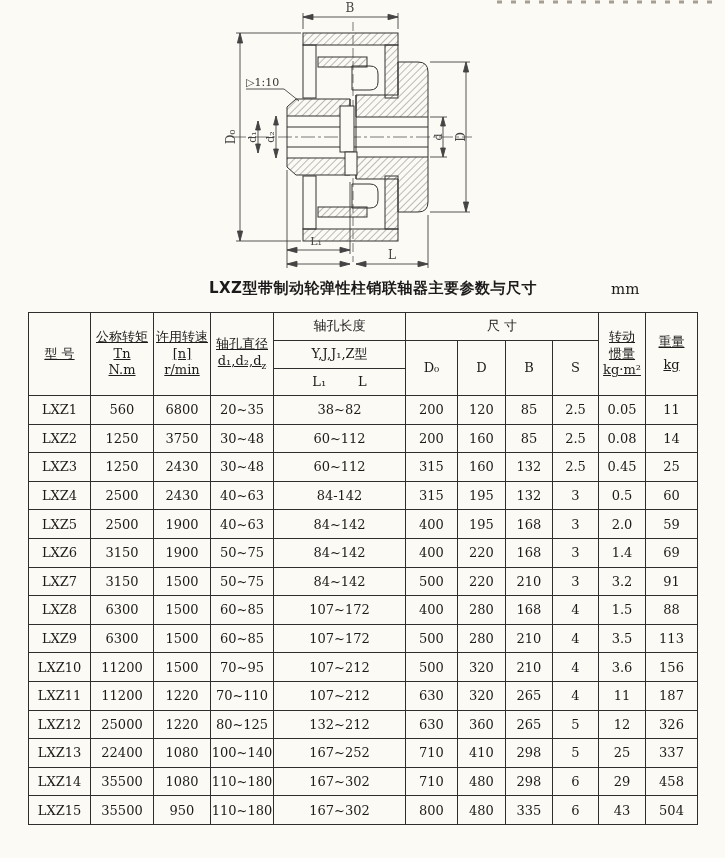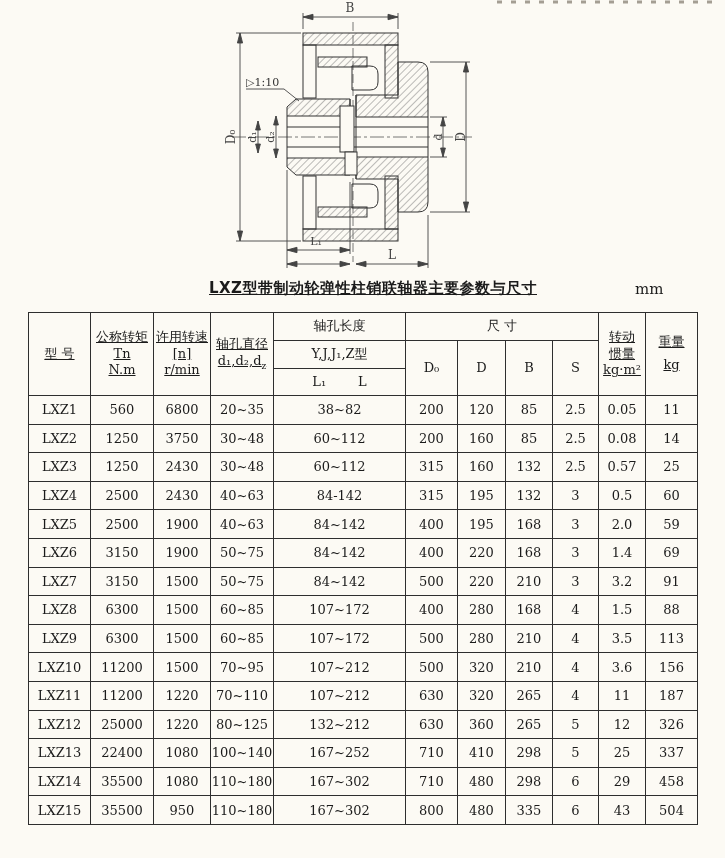--- a/index.html
+++ b/index.html
@@ -10,24 +10,23 @@
     overflow:hidden;
     color:#1b1b1b;
   }
   .drawing{position:absolute;left:0;top:0;}
   .title-row{position:absolute;left:0;top:279px;width:725px;height:20px;}
   .doc-title{
     position:absolute;left:209px;top:0;
     font-family:"DejaVu Sans","Liberation Sans",sans-serif;
     font-weight:bold;font-size:15px;letter-spacing:0.5px;
     white-space:nowrap;
-    text-decoration:underline;
   }
   .unit-label{
-    position:absolute;left:635px;top:1px;
+    position:absolute;left:611px;top:1px;
     font-family:"DejaVu Serif","Liberation Serif",serif;
     font-size:15px;
   }
   table.param-table{
     position:absolute;left:28px;top:312px;
     width:669px;height:513px;
     border-collapse:collapse;table-layout:fixed;
     font-family:"DejaVu Serif","Liberation Serif",serif;
     font-size:13px;
   }
@@ -269,21 +268,21 @@
         <tr>
           <td>LXZ3</td>
           <td>1250</td>
           <td>2430</td>
           <td>30~48</td>
           <td>60~112</td>
           <td>315</td>
           <td>160</td>
           <td>132</td>
           <td>2.5</td>
-          <td>0.57</td>
+          <td>0.45</td>
           <td>25</td>
         </tr>
         <tr>
           <td>LXZ4</td>
           <td>2500</td>
           <td>2430</td>
           <td>40~63</td>
           <td>84-142</td>
           <td>315</td>
           <td>195</td>

